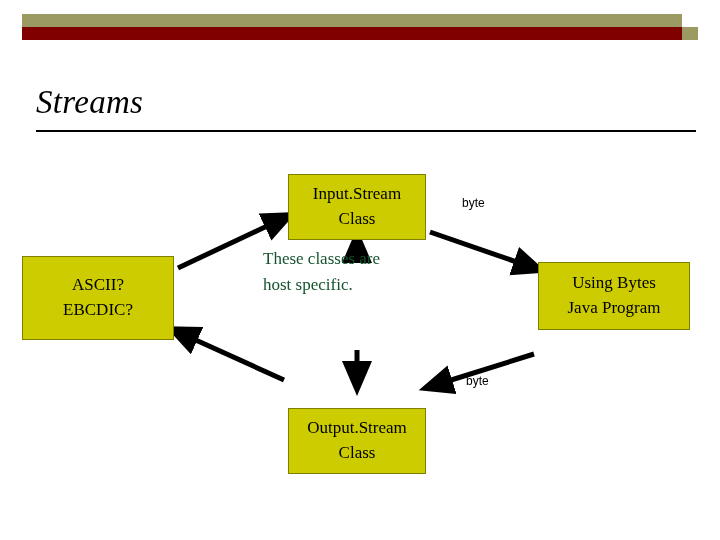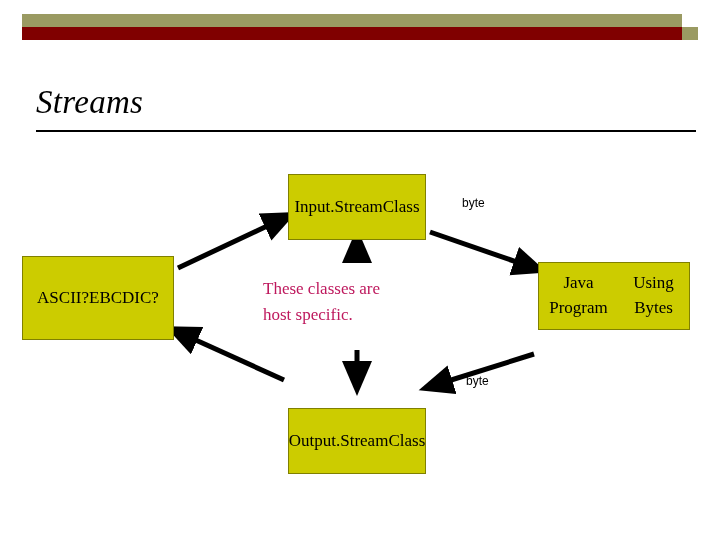--- a/index.html
+++ b/index.html
@@ -78,21 +78,21 @@
   
   .box {
     position: absolute;
     background: #cccc00;
     border: 1px solid #808000;
     color: #000000;
     text-align: center;
     font-size: 17px;
     line-height: 1.45;
     display: flex;
-    flex-direction: row;
+    flex-direction: column;
     align-items: center;
     justify-content: center;
     box-sizing: border-box;
   }
 
   #box-inputstream {
     left: 288px;
     top: 174px;
     width: 138px;
     height: 66px;
@@ -112,25 +112,25 @@
   #box-output {
     left: 288px;
     top: 408px;
     width: 138px;
     height: 66px;
   }
 
   #text-center {
     position: absolute;
     left: 263px;
-    top: 276px;
+    top: 246px;
     width: 230px;
     font-size: 17px;
     line-height: 1.55;
-    color: #be185d;
+    color: #14532d;
   }
 
   .byte-label {
     position: absolute;
     font-size: 12px;
     color: #000000;
     font-family: Liberation Sans, sans-serif;
   }
   #byte-top { left: 462px; top: 196px; }
   #byte-bottom { left: 466px; top: 374px; }
@@ -180,22 +180,22 @@
   <span>Input.Stream</span>
   <span>Class</span>
 </div>
 
 <div class="box" id="box-host">
   <span>ASCII?</span>
   <span>EBCDIC?</span>
 </div>
 
 <div class="box" id="box-java">
+  <span>Using Bytes</span>
   <span>Java Program</span>
-  <span>Using Bytes</span>
 </div>
 
 <div class="box" id="box-output">
   <span>Output.Stream</span>
   <span>Class</span>
 </div>
 
 <div id="text-center">
   <div>These classes are</div>
   <div>host specific.</div>

